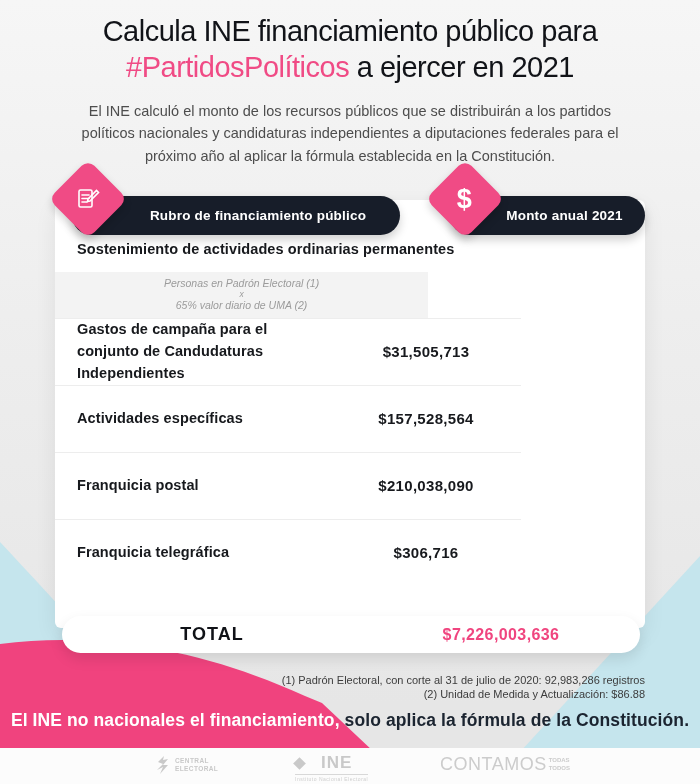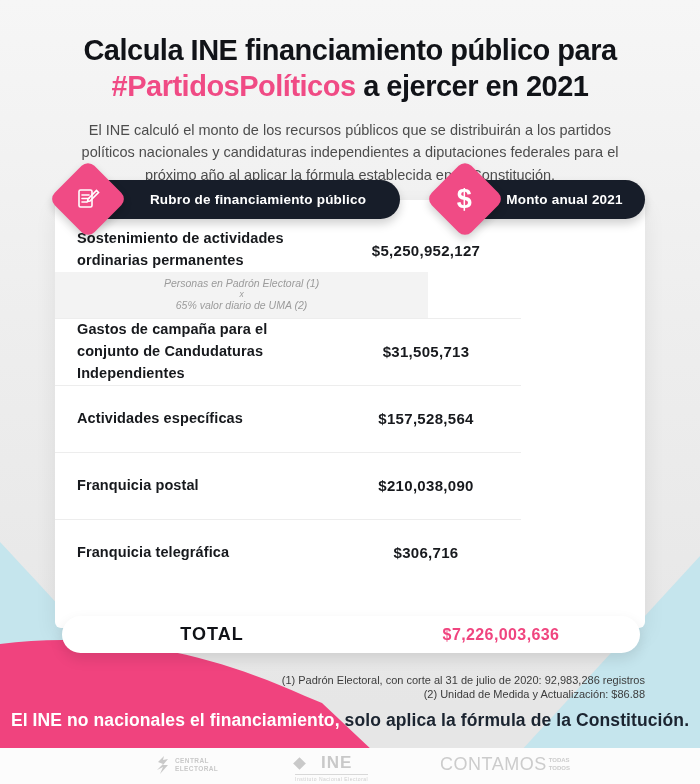--- a/index.html
+++ b/index.html
@@ -10,27 +10,27 @@
     background:linear-gradient(180deg,#f6f6f6 0%, #eeeeee 40%, #e6e6e6 90%);
   }
   
   .deco { position:absolute; left:0; top:0; width:700px; height:784px; z-index:1; }
   
   .footer-strip { position:absolute; left:0; top:748px; width:700px; height:36px; background:#fcfcfc; z-index:2; }
 
   .content { position:absolute; left:0; top:0; width:700px; height:784px; z-index:3; }
 
   
-  .title { text-align:center; padding-top:33px; font-weight:700; font-size:29px; line-height:1.24; color:#111318; letter-spacing:-0.5px; }
+  .title { text-align:center; padding-top:14px; font-weight:400; font-size:29px; line-height:1.24; color:#111318; letter-spacing:-0.5px; }
   .title .hl { color:#f04b85; }
   .subtitle { width:570px; margin:14px auto 0; text-align:center; font-size:14.5px; line-height:1.55; color:#4d4d4d; }
 
   
   .card { position:absolute; left:55px; top:200px; width:590px; height:428px; background:#ffffff; border-radius:6px; box-shadow:0 8px 22px rgba(0,0,0,0.07); }
-  .pill { position:absolute; top:180px; height:39px; background:#171d29; border-radius:20px; display:flex; align-items:center; justify-content:center; color:#ffffff; font-weight:700; font-size:13.5px; letter-spacing:0.2px; box-shadow:0 5px 10px rgba(0,0,0,0.18); }
+  .pill { position:absolute; top:196px; height:39px; background:#171d29; border-radius:20px; display:flex; align-items:center; justify-content:center; color:#ffffff; font-weight:700; font-size:13.5px; letter-spacing:0.2px; box-shadow:0 5px 10px rgba(0,0,0,0.18); }
   .pill-left  { left:72px;  width:328px; padding-left:44px; }
   .pill-right { left:450px; width:195px; padding-left:34px; }
   .diamond { position:absolute; width:56px; height:56px; top:171px; background:#f04b85; border-radius:9px; transform:rotate(45deg); box-shadow:3px 3px 8px rgba(0,0,0,0.18); display:flex; align-items:center; justify-content:center; }
   .diamond-left { left:60px; }
   .diamond-right { left:437px; }
   .diamond .inner { transform:rotate(-45deg); color:#ffffff; display:flex; align-items:center; justify-content:center; }
   .dollar-glyph { font-size:27px; font-weight:700; color:#ffffff; font-family:"Liberation Sans",sans-serif; }
 
   .rows { position:absolute; left:0; top:28px; width:466px; }
   .trow { display:flex; align-items:center; border-bottom:1px solid #ededed; }
@@ -87,21 +87,20 @@
       <div><span class="hl">#PartidosPolíticos</span><span> a ejercer en 2021</span></div>
     </div>
     <div class="subtitle">El INE calculó el monto de los recursos públicos que se distribuirán a los partidos políticos nacionales y candidaturas independientes a diputaciones federales para el próximo año al aplicar la fórmula establecida en la Constitución.</div>
 
     <div class="card">
       <div class="rows">
 
         <div style="border-bottom:1px solid #ededed;">
           <div class="row-main-1">
             <div class="tlabel">Sostenimiento de actividades ordinarias permanentes</div>
-            <div class="tamount">$5,250,952,127</div>
           </div>
           <div class="note-band">
             <div>Personas en Padrón Electoral (1)</div>
             <div class="note-x">x</div>
             <div>65% valor diario de UMA (2)</div>
           </div>
         </div>
 
 
         <div class="trow h66">

